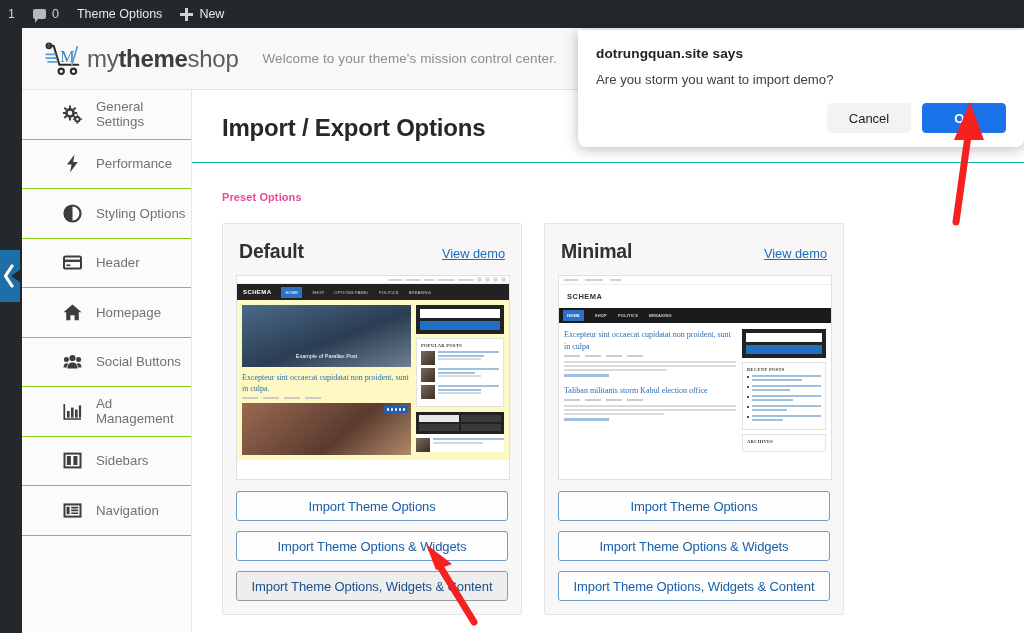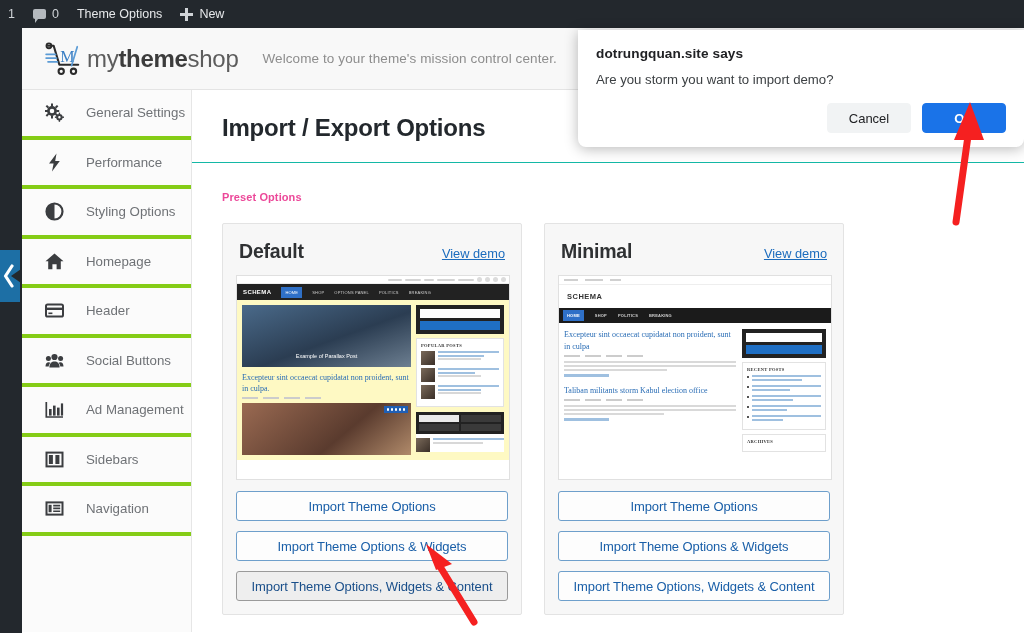--- a/index.html
+++ b/index.html
@@ -63,22 +63,22 @@
 
   
   .body-split { display: flex; height: 542px; }
 
   
   .side {
     width: 170px; background: #fbfbfb; border-right: 1px solid #e6e6e6;
     flex: 0 0 170px;
   }
   .side-item {
-    height: 49.5px; display: flex; align-items: center; gap: 22px;
-    padding-left: 23px; border-bottom: 4px solid #84cc16;
+    height: 49.5px; display: flex; align-items: center; gap: 14px;
+    padding-left: 41px; border-bottom: 1px solid #84cc16;
     color: #6f7276; font-size: 13.3px; cursor: pointer;
   }
   .side-ico { width: 19px; height: 19px; flex: 0 0 19px; display: flex; align-items: center; justify-content: center; color: #3b3d40; }
   .side-ico svg { display: block; }
 
   
   .content { flex: 1; background: #ffffff; position: relative; }
   .content-title {
     font-size: 24px; font-weight: 700; color: #23282d;
     padding: 24px 0 20px 30px; letter-spacing: -.2px;
@@ -269,35 +269,35 @@
                 <circle cx="9.5" cy="9.5" r="8" fill="none" stroke="#3b3d40" stroke-width="2.2"></circle>
                 <path d="M9.5 1.5 A8 8 0 0 0 9.5 17.5 Z" fill="#3b3d40"></path>
               </svg>
           </span>
           <span>Styling Options</span>
         </div>
 
         <div class="side-item">
           <span class="side-ico">
             <svg viewBox="0 0 19 19" width="19" height="19">
-                <path d="M9.5 1.5 L18.5 9.2 H15.8 V17.2 H11.6 V12.3 H7.4 V17.2 H3.2 V9.2 H0.5 Z" fill="#3b3d40"></path>
-              </svg>
-          </span>
-          <span>Homepage</span>
-        </div>
-
-        <div class="side-item">
-          <span class="side-ico">
-            <svg viewBox="0 0 19 19" width="19" height="19">
                 <rect x="1" y="3.5" width="17" height="12" rx="1.6" fill="none" stroke="#3b3d40" stroke-width="2"></rect>
                 <rect x="1" y="6.6" width="17" height="2.4" fill="#3b3d40"></rect>
                 <rect x="3.4" y="11.5" width="4" height="1.6" fill="#3b3d40"></rect>
               </svg>
           </span>
           <span>Header</span>
+        </div>
+
+        <div class="side-item">
+          <span class="side-ico">
+            <svg viewBox="0 0 19 19" width="19" height="19">
+                <path d="M9.5 1.5 L18.5 9.2 H15.8 V17.2 H11.6 V12.3 H7.4 V17.2 H3.2 V9.2 H0.5 Z" fill="#3b3d40"></path>
+              </svg>
+          </span>
+          <span>Homepage</span>
         </div>
 
 
 
         <div class="side-item">
           <span class="side-ico">
             <svg viewBox="0 0 19 19" width="19" height="19">
                 <circle cx="9.5" cy="6" r="3.1" fill="#3b3d40"></circle>
                 <circle cx="3.4" cy="7.4" r="2.5" fill="#3b3d40"></circle>
                 <circle cx="15.6" cy="7.4" r="2.5" fill="#3b3d40"></circle>

